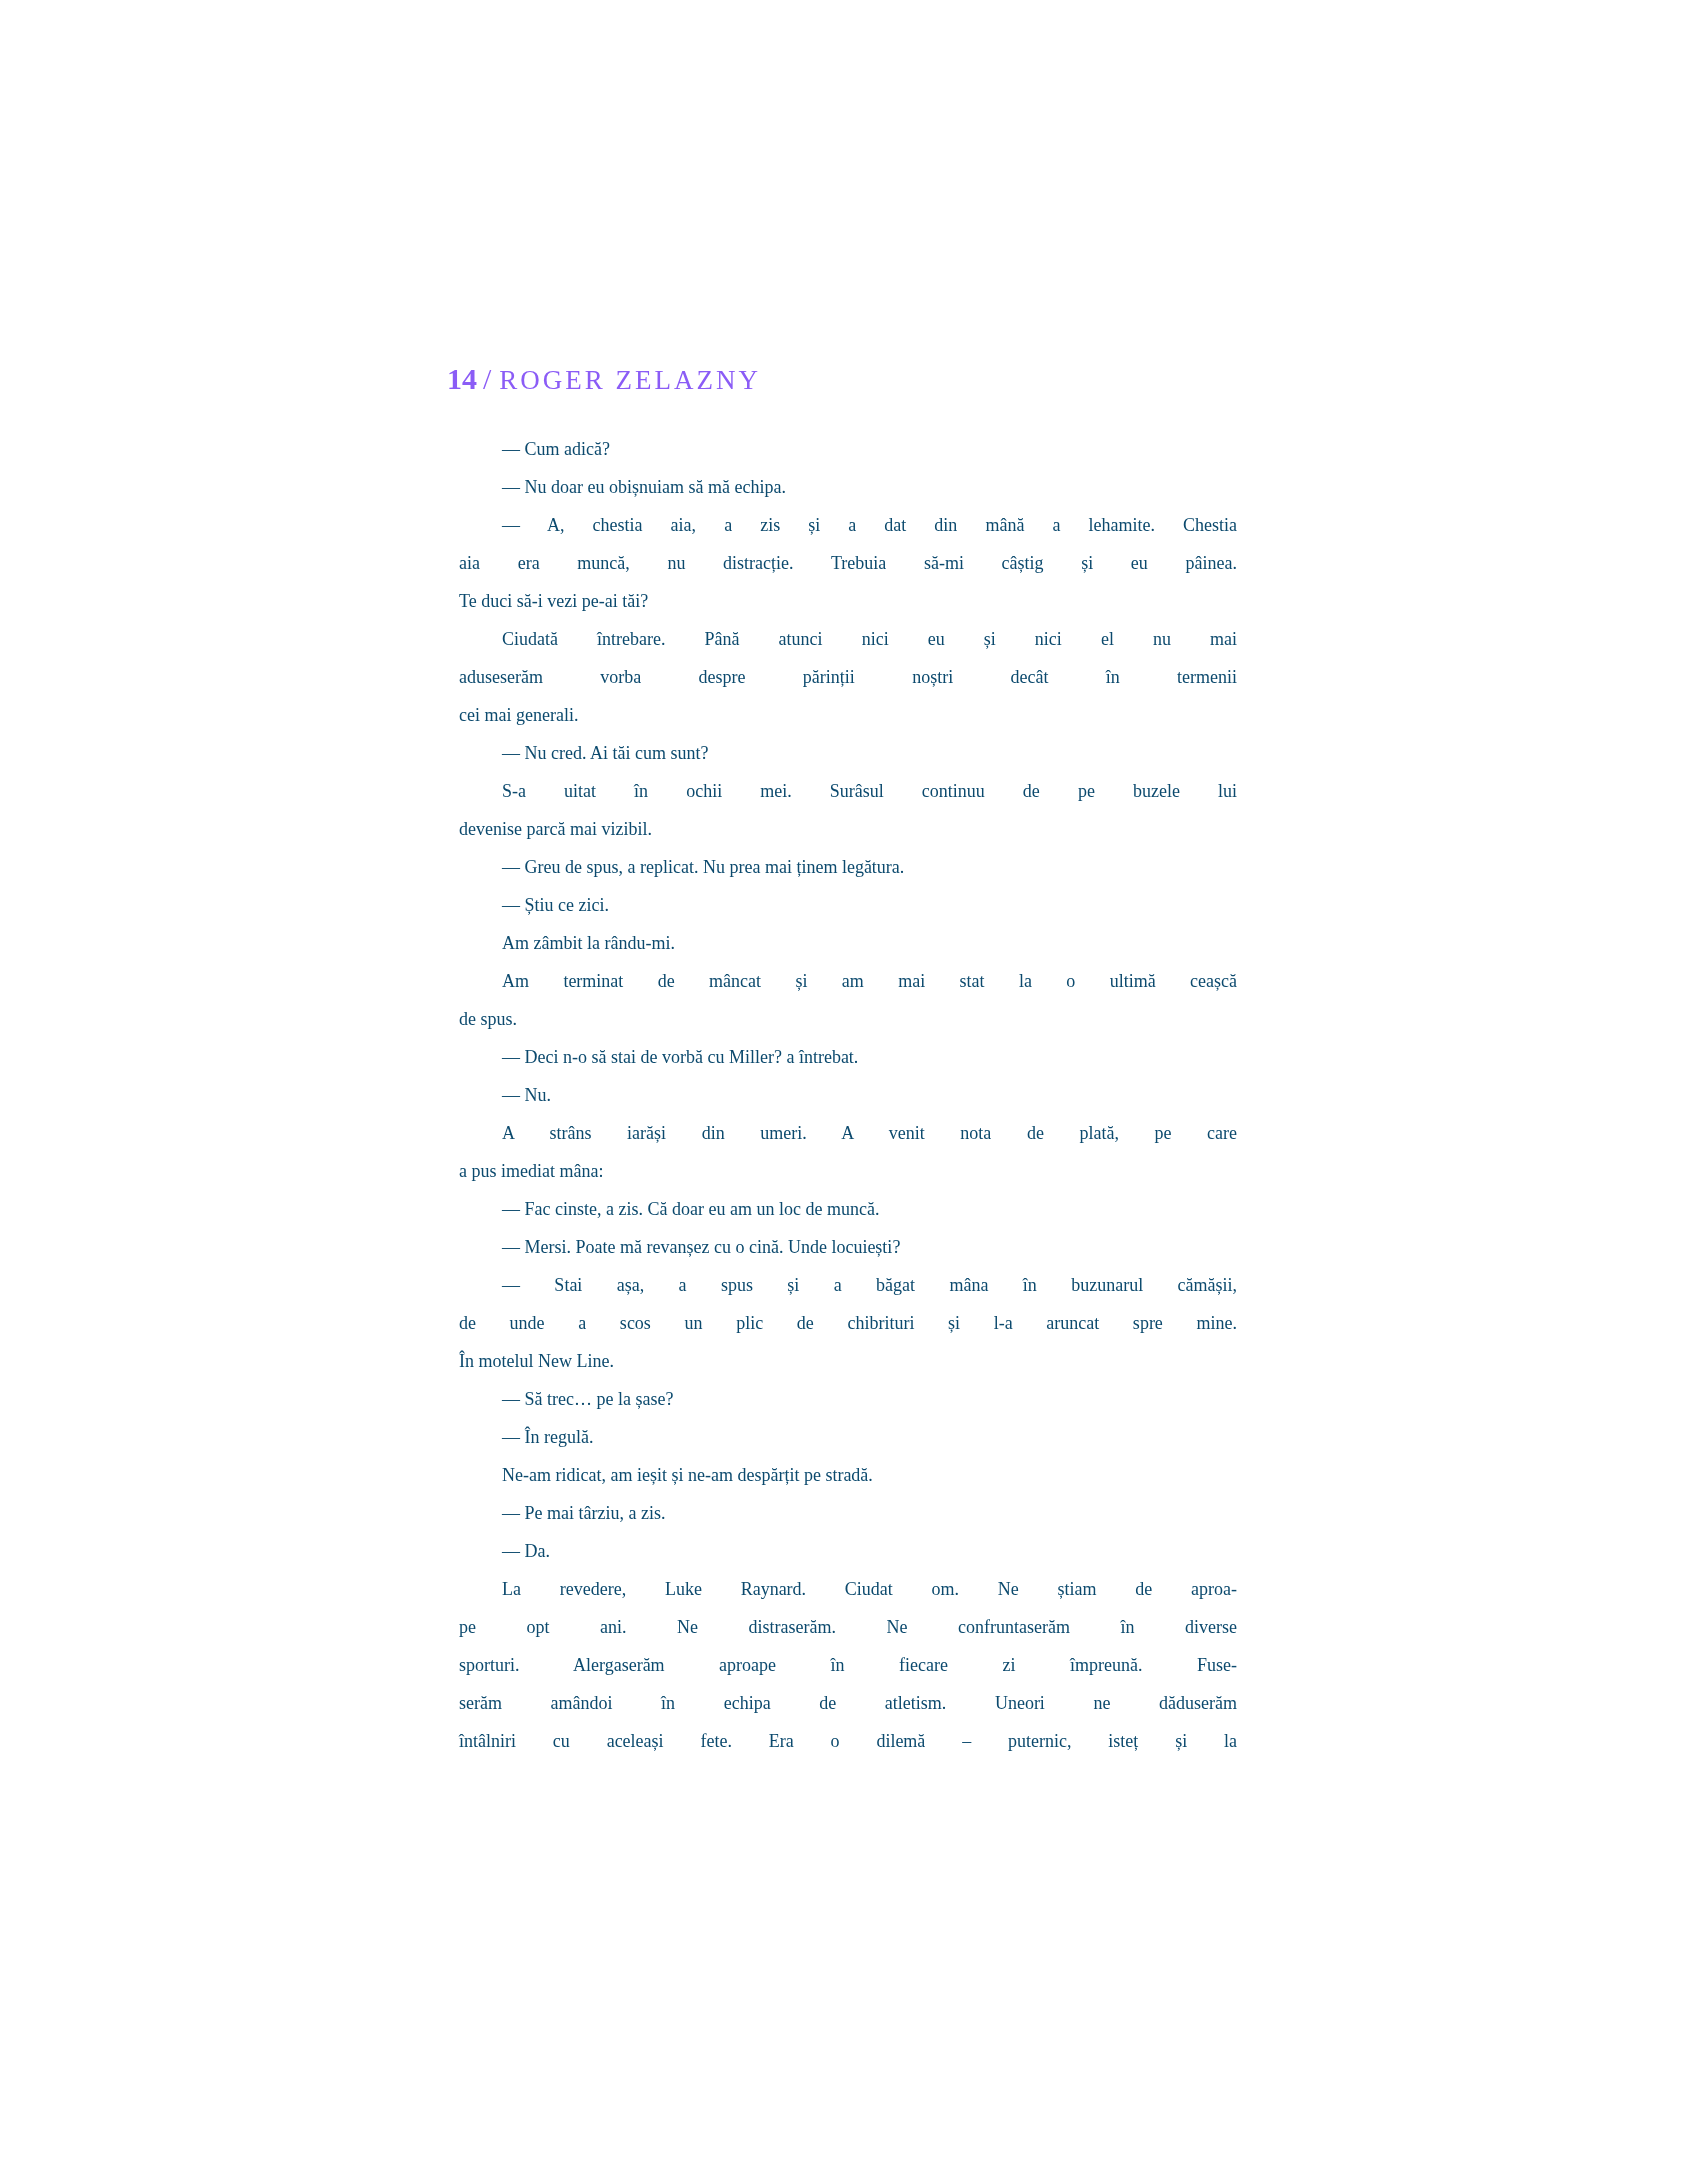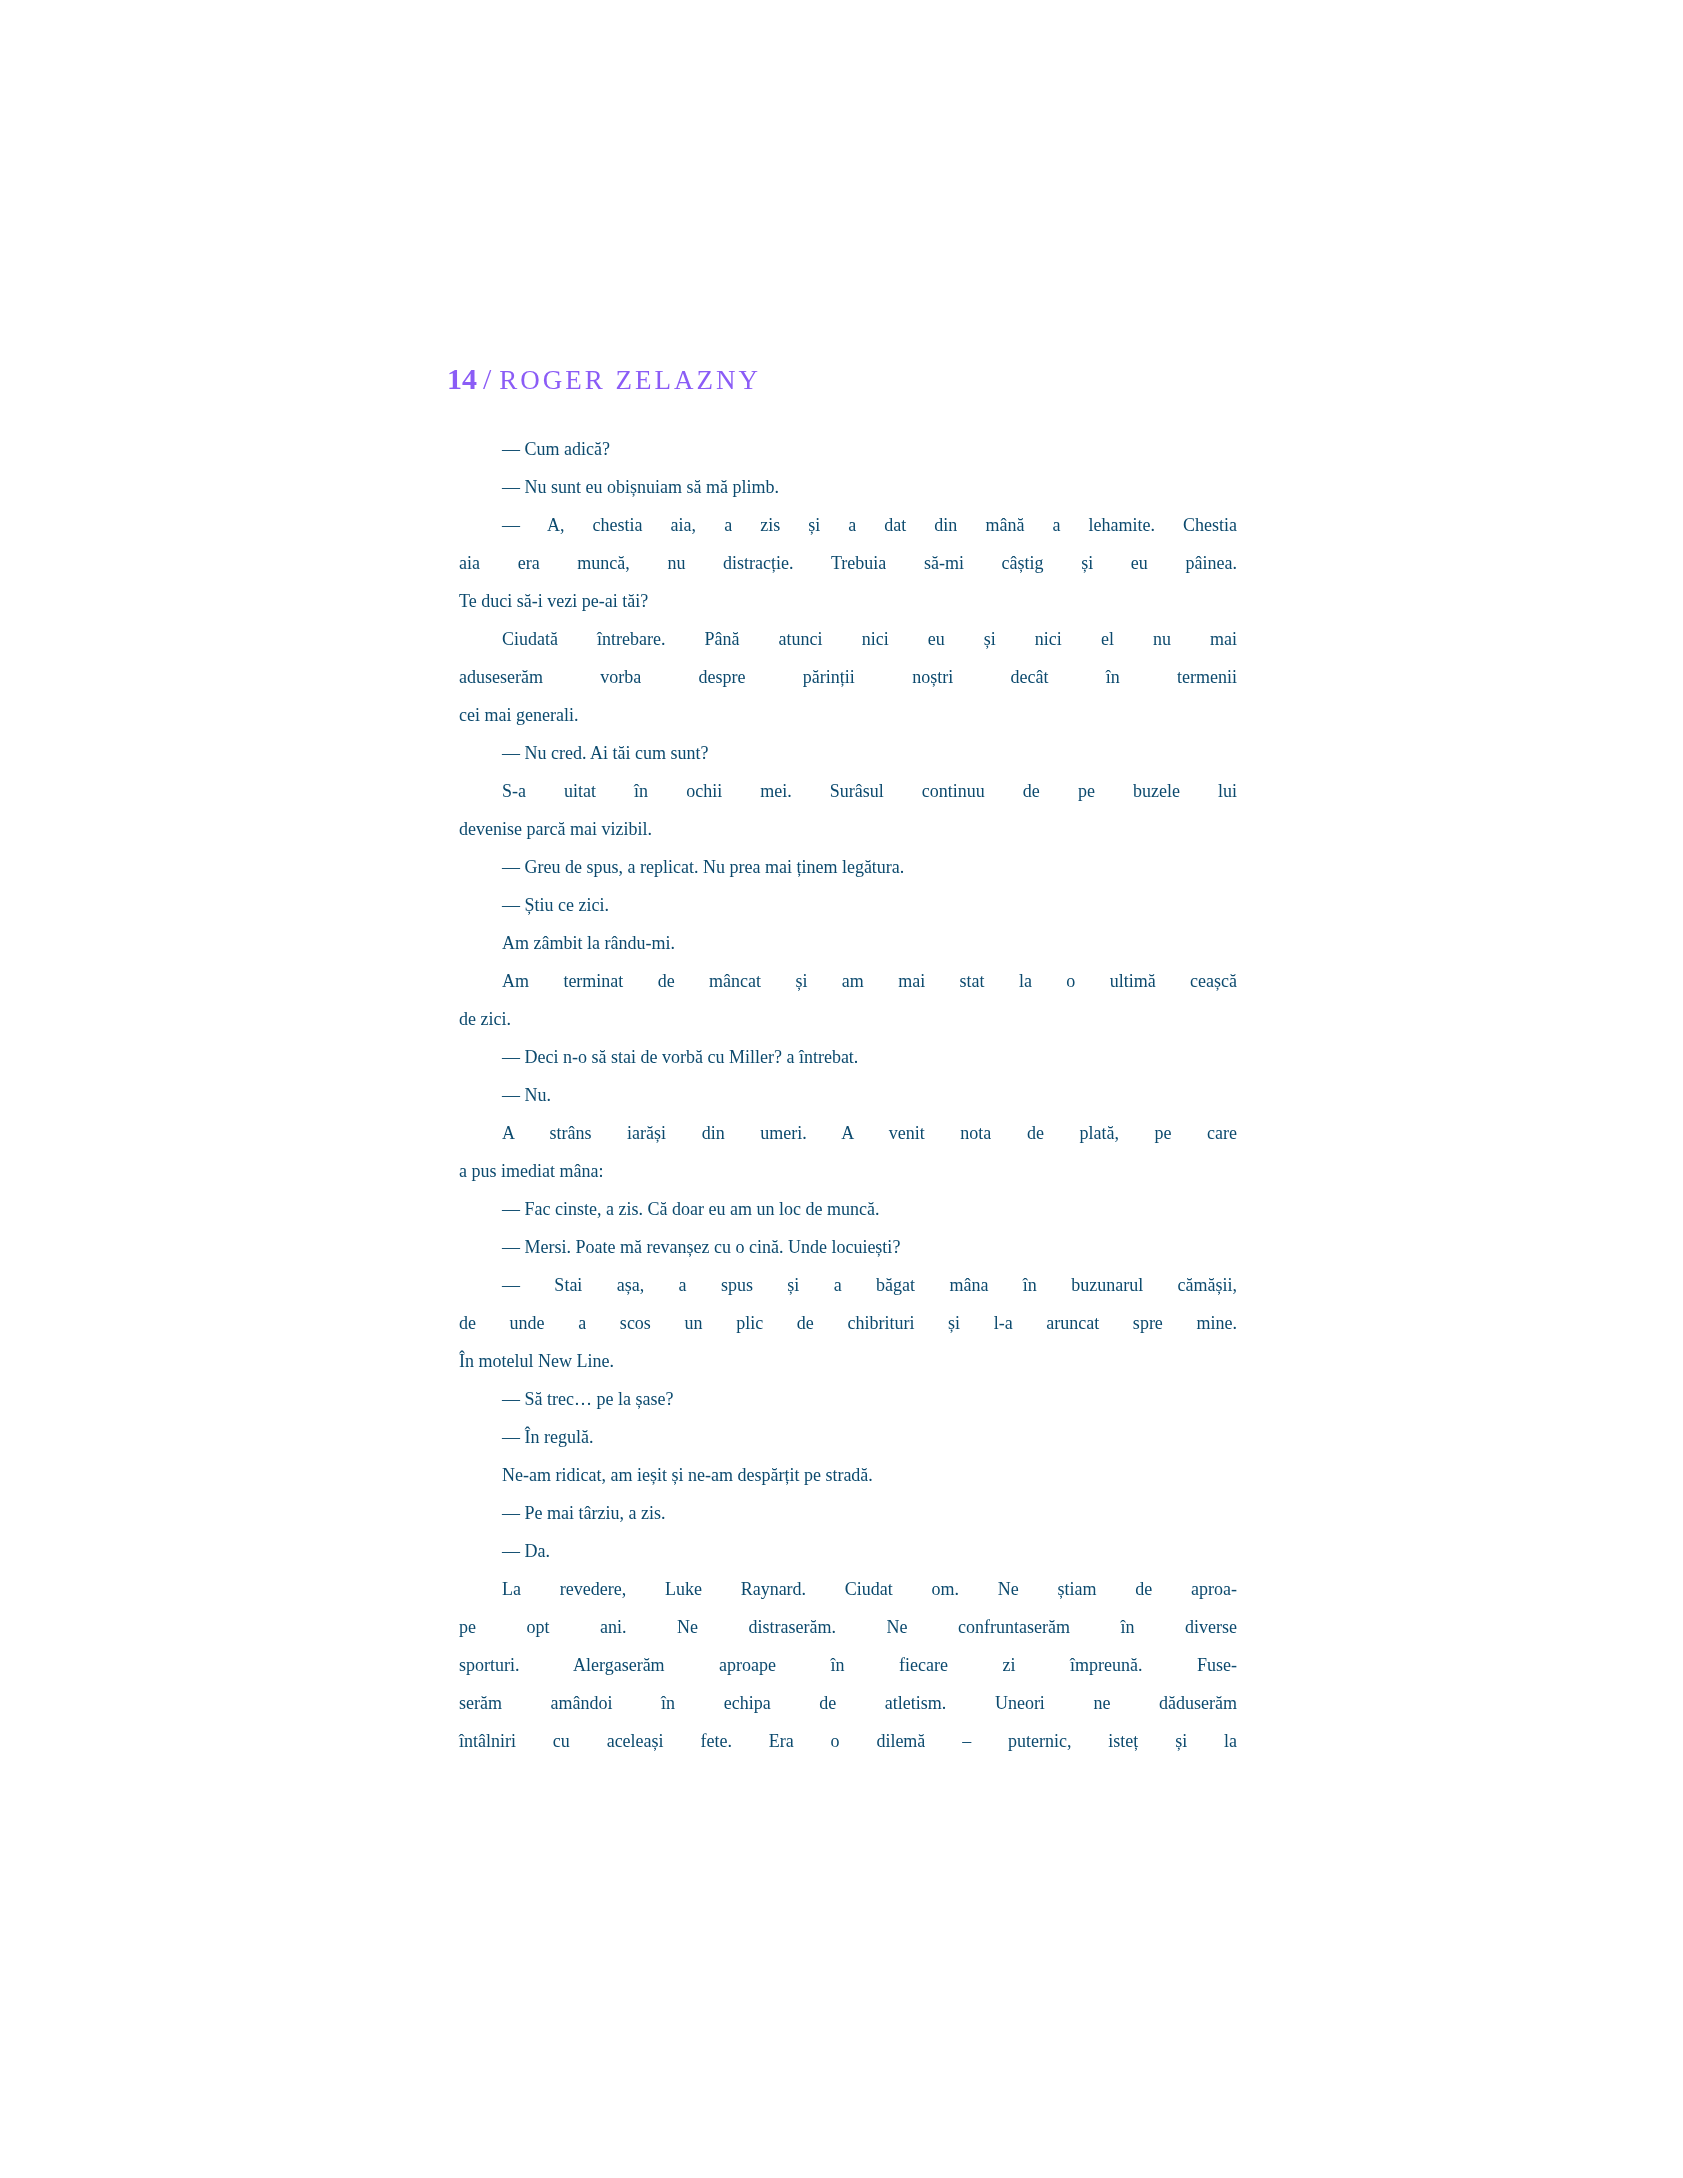--- a/index.html
+++ b/index.html
@@ -67,21 +67,21 @@
 
 <div class="page">
   <div class="running-header">
     <span class="page-number">14</span><span class="header-separator">/</span><span class="running-title">ROGER ZELAZNY</span>
   </div>
   <div class="body-text">
       <div class="para">
         <div class="line indent">— Cum adică?</div>
       </div>
       <div class="para">
-        <div class="line indent">— Nu sunt eu obișnuiam să mă plimb.</div>
+        <div class="line indent">— Nu doar eu obișnuiam să mă echipa.</div>
       </div>
       <div class="para">
         <div class="line indent jfull">— A, chestia aia, a zis și a dat din mână a lehamite. Chestia</div>
         <div class="line jfull">aia era muncă, nu distracție. Trebuia să-mi câștig și eu pâinea.</div>
         <div class="line">Te duci să-i vezi pe-ai tăi?</div>
       </div>
       <div class="para">
         <div class="line indent jfull">Ciudată întrebare. Până atunci nici eu și nici el nu mai</div>
         <div class="line jfull">aduseserăm vorba despre părinții noștri decât în termenii</div>
         <div class="line">cei mai generali.</div>
@@ -97,21 +97,21 @@
         <div class="line indent">— Greu de spus, a replicat. Nu prea mai ținem legătura.</div>
       </div>
       <div class="para">
         <div class="line indent">— Știu ce zici.</div>
       </div>
       <div class="para">
         <div class="line indent">Am zâmbit la rându-mi.</div>
       </div>
       <div class="para">
         <div class="line indent jfull">Am terminat de mâncat și am mai stat la o ultimă ceașcă</div>
-        <div class="line">de zici.</div>
+        <div class="line">de spus.</div>
       </div>
       <div class="para">
         <div class="line indent">— Deci n-o să stai de vorbă cu Miller? a întrebat.</div>
       </div>
       <div class="para">
         <div class="line indent">— Nu.</div>
       </div>
       <div class="para">
         <div class="line indent jfull">A strâns iarăși din umeri. A venit nota de plată, pe care</div>
         <div class="line">a pus imediat mâna:</div>

